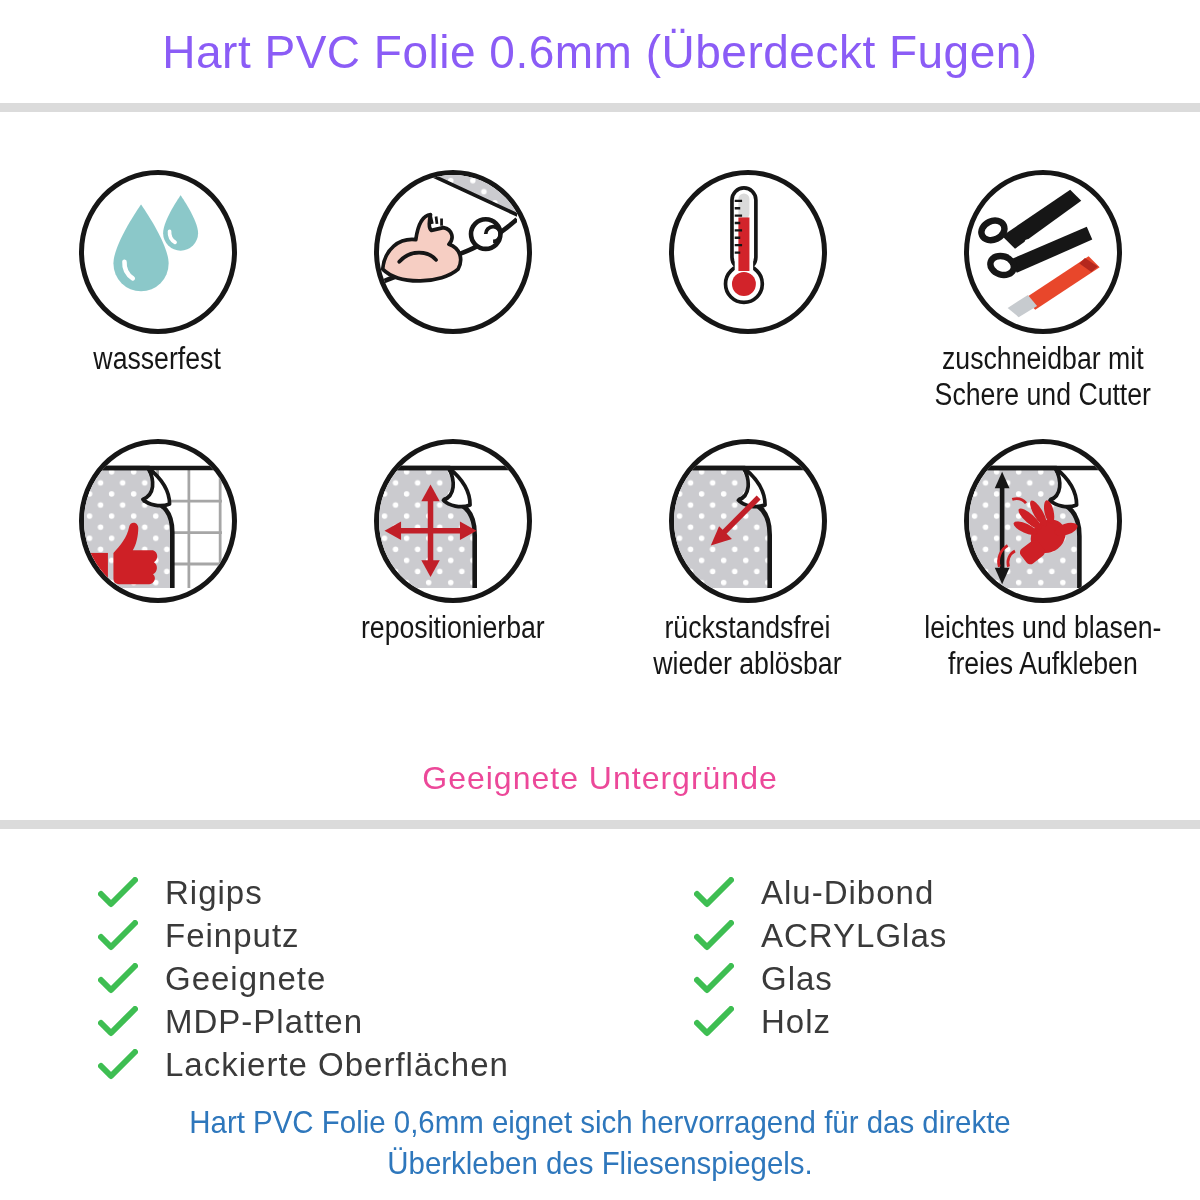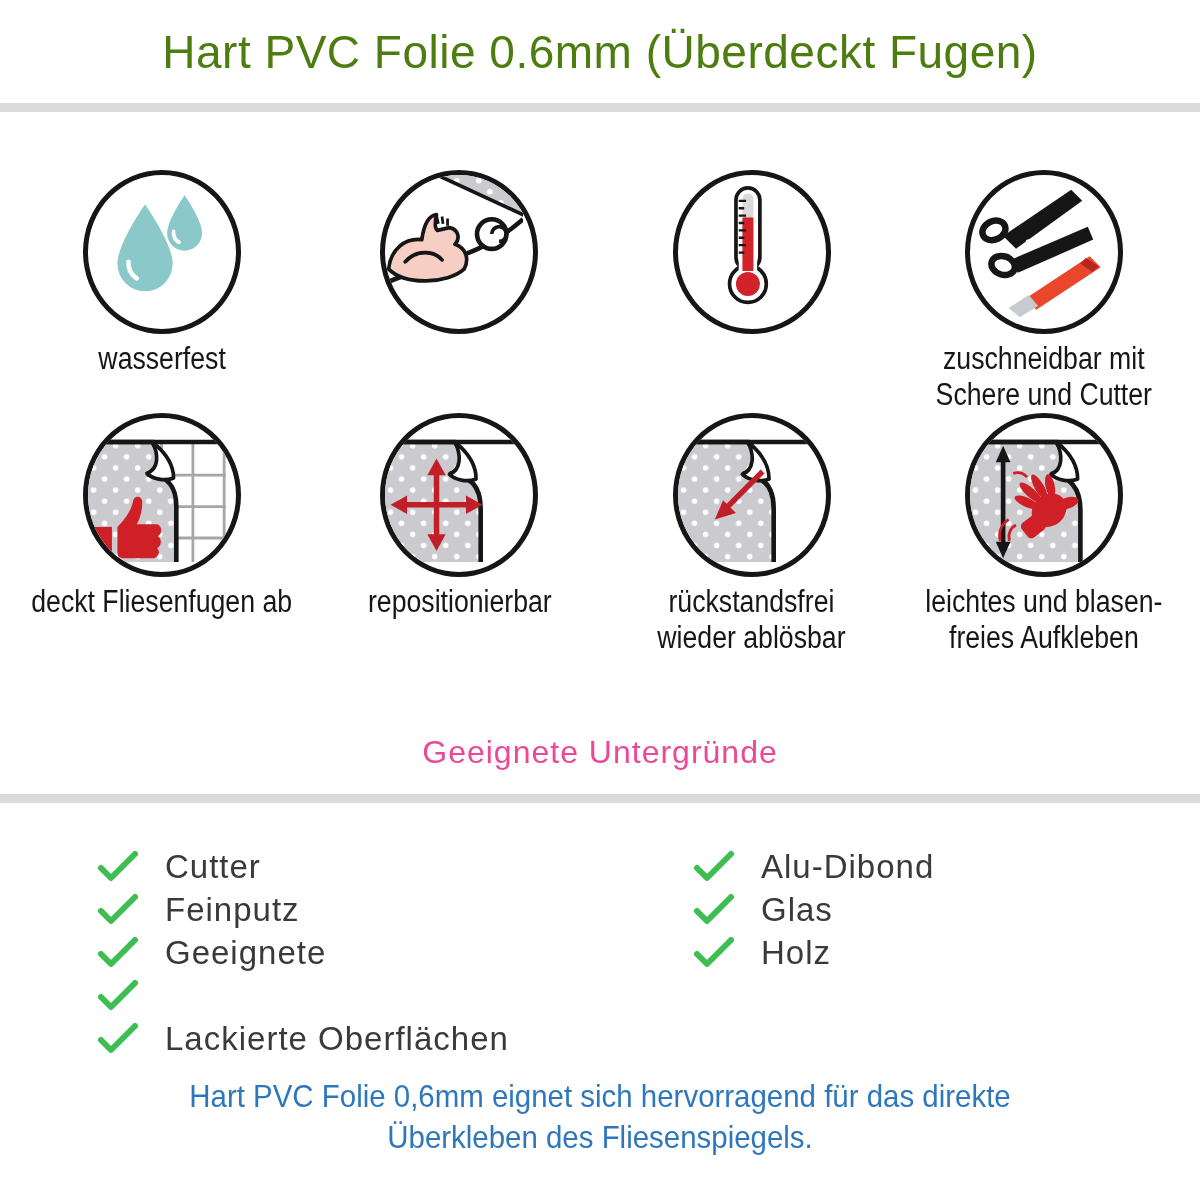--- a/index.html
+++ b/index.html
@@ -4,28 +4,28 @@
 <style>
   html,body{margin:0;padding:0;}
   body{
     width:1200px;height:1200px;background:#ffffff;
     font-family:"Liberation Sans",sans-serif;
     overflow:hidden;position:relative;
   }
   .page-title{
     margin:0;padding-top:26px;text-align:center;
     font-size:46px;line-height:52px;font-weight:normal;
-    color:#4d7c0f;letter-spacing:.5px;
+    color:#8b5cf6;letter-spacing:.5px;
   }
   .divider{height:9px;background:#DBDBDB;width:100%;}
   .divider.top{margin-top:25px;}
   .divider.mid{margin-top:16px;}
   .features{
     margin-top:58px;padding:0 10px;
-    display:grid;grid-template-columns:repeat(4,1fr);
+    display:grid;grid-template-columns:repeat(4,1fr);row-gap:26px;
   }
   .feature{display:flex;flex-direction:column;align-items:center;text-align:center;}
   .icon-circle{
     width:148px;height:154px;border:5px solid #161616;border-radius:50%;
     overflow:hidden;background:#fff;flex:0 0 auto;
   }
   .icon-circle svg{display:block;}
   .feature-label{margin-top:7px;}
   .f-line{
     display:block;font-size:31px;line-height:36px;color:#161616;
@@ -141,25 +141,20 @@
       <svg width="138" height="144" viewBox="0 0 150 156" preserveAspectRatio="none">
         <path d="M80,26 V160 M114,26 V160 M148,26 V160 M44,62 H152 M44,96 H152 M44,130 H152" stroke="#A6A6A6" stroke-width="3" fill="none"></path>
         <path d="M-6,26 L70,26 C80,42 80,56 64,61 C90,62 96,78 96,96 L96,162 L-6,162 Z" fill="url(#dots)" stroke="#161616" stroke-width="5"></path>
         <path d="M70,26 C85,38 93,52 93,65 C83,69 70,66 64,60 C77,55 77,40 70,26 Z" fill="#fff" stroke="#161616" stroke-width="4" stroke-linejoin="round"></path>
         <path d="M-6,26 H156" stroke="#161616" stroke-width="5"></path>
         <g transform="translate(12,82)" fill="#CE2026">
           <path d="M20,64 L20,36 C27,29 35,19 37,8 C38,1 47,2 47,9 C47,17 45,27 41,33 L63,33 C69,35 69,43 64,46 C69,49 68,57 63,59 C67,62 65,69 59,70 L28,70 C23,70 20,68 20,64 Z"></path>
           <rect x="-16" y="36" width="30" height="40"></rect>
         </g>
       </svg>
-    </div>
-    <div class="feature-label">
-      <span class="f-line">deckt Fliesenfugen ab</span>
-      <span class="f-line"></span>
-      <span class="f-sub"></span>
     </div>
   </div>
 
   <div class="feature">
     <div class="icon-circle">
       <svg width="138" height="144" viewBox="0 0 150 156" preserveAspectRatio="none">
         <path d="M-6,26 L76,26 C86,42 86,56 70,61 C98,62 104,80 104,98 L104,162 L-6,162 Z" fill="url(#dots)" stroke="#161616" stroke-width="5"></path>
         <path d="M76,26 C91,38 99,52 99,66 C89,70 76,67 70,61 C83,56 83,40 76,26 Z" fill="#fff" stroke="#161616" stroke-width="4" stroke-linejoin="round"></path>
         <path d="M-6,26 H156" stroke="#161616" stroke-width="5"></path>
         <path d="M22,94 H90 M56,60 V128" stroke="#C11F28" stroke-width="6"></path>
@@ -226,52 +221,59 @@
 
 <h2 class="section-heading">Geeignete Untergründe</h2>
 <div class="divider mid"></div>
 
 <div class="checklist">
   <ul class="chk-col left">
     <li class="chk-item">
       <span class="chk-icon"><svg width="40" height="32" viewBox="0 0 40 32">
             <path d="M3,17 L13,27 L37,3" stroke="#3EBE52" stroke-width="6" fill="none" stroke-linecap="round" stroke-linejoin="round"></path>
           </svg></span>
-      <span class="chk-label">Cutter</span>
+      <span class="chk-label">Rigips</span>
     </li>
     <li class="chk-item">
       <span class="chk-icon"><svg width="40" height="32" viewBox="0 0 40 32">
             <path d="M3,17 L13,27 L37,3" stroke="#3EBE52" stroke-width="6" fill="none" stroke-linecap="round" stroke-linejoin="round"></path>
           </svg></span>
       <span class="chk-label">Feinputz</span>
     </li>
     <li class="chk-item">
       <span class="chk-icon"><svg width="40" height="32" viewBox="0 0 40 32">
             <path d="M3,17 L13,27 L37,3" stroke="#3EBE52" stroke-width="6" fill="none" stroke-linecap="round" stroke-linejoin="round"></path>
           </svg></span>
       <span class="chk-label">Geeignete</span>
     </li>
     <li class="chk-item">
       <span class="chk-icon"><svg width="40" height="32" viewBox="0 0 40 32">
             <path d="M3,17 L13,27 L37,3" stroke="#3EBE52" stroke-width="6" fill="none" stroke-linecap="round" stroke-linejoin="round"></path>
           </svg></span>
+      <span class="chk-label">MDP-Platten</span>
     </li>
     <li class="chk-item">
       <span class="chk-icon"><svg width="40" height="32" viewBox="0 0 40 32">
             <path d="M3,17 L13,27 L37,3" stroke="#3EBE52" stroke-width="6" fill="none" stroke-linecap="round" stroke-linejoin="round"></path>
           </svg></span>
       <span class="chk-label">Lackierte Oberflächen</span>
     </li>
   </ul>
   <ul class="chk-col right">
     <li class="chk-item">
       <span class="chk-icon"><svg width="40" height="32" viewBox="0 0 40 32">
             <path d="M3,17 L13,27 L37,3" stroke="#3EBE52" stroke-width="6" fill="none" stroke-linecap="round" stroke-linejoin="round"></path>
           </svg></span>
       <span class="chk-label">Alu-Dibond</span>
+    </li>
+    <li class="chk-item">
+      <span class="chk-icon"><svg width="40" height="32" viewBox="0 0 40 32">
+            <path d="M3,17 L13,27 L37,3" stroke="#3EBE52" stroke-width="6" fill="none" stroke-linecap="round" stroke-linejoin="round"></path>
+          </svg></span>
+      <span class="chk-label">ACRYLGlas</span>
     </li>
     <li class="chk-item">
       <span class="chk-icon"><svg width="40" height="32" viewBox="0 0 40 32">
             <path d="M3,17 L13,27 L37,3" stroke="#3EBE52" stroke-width="6" fill="none" stroke-linecap="round" stroke-linejoin="round"></path>
           </svg></span>
       <span class="chk-label">Glas</span>
     </li>
     <li class="chk-item">
       <span class="chk-icon"><svg width="40" height="32" viewBox="0 0 40 32">
             <path d="M3,17 L13,27 L37,3" stroke="#3EBE52" stroke-width="6" fill="none" stroke-linecap="round" stroke-linejoin="round"></path>

